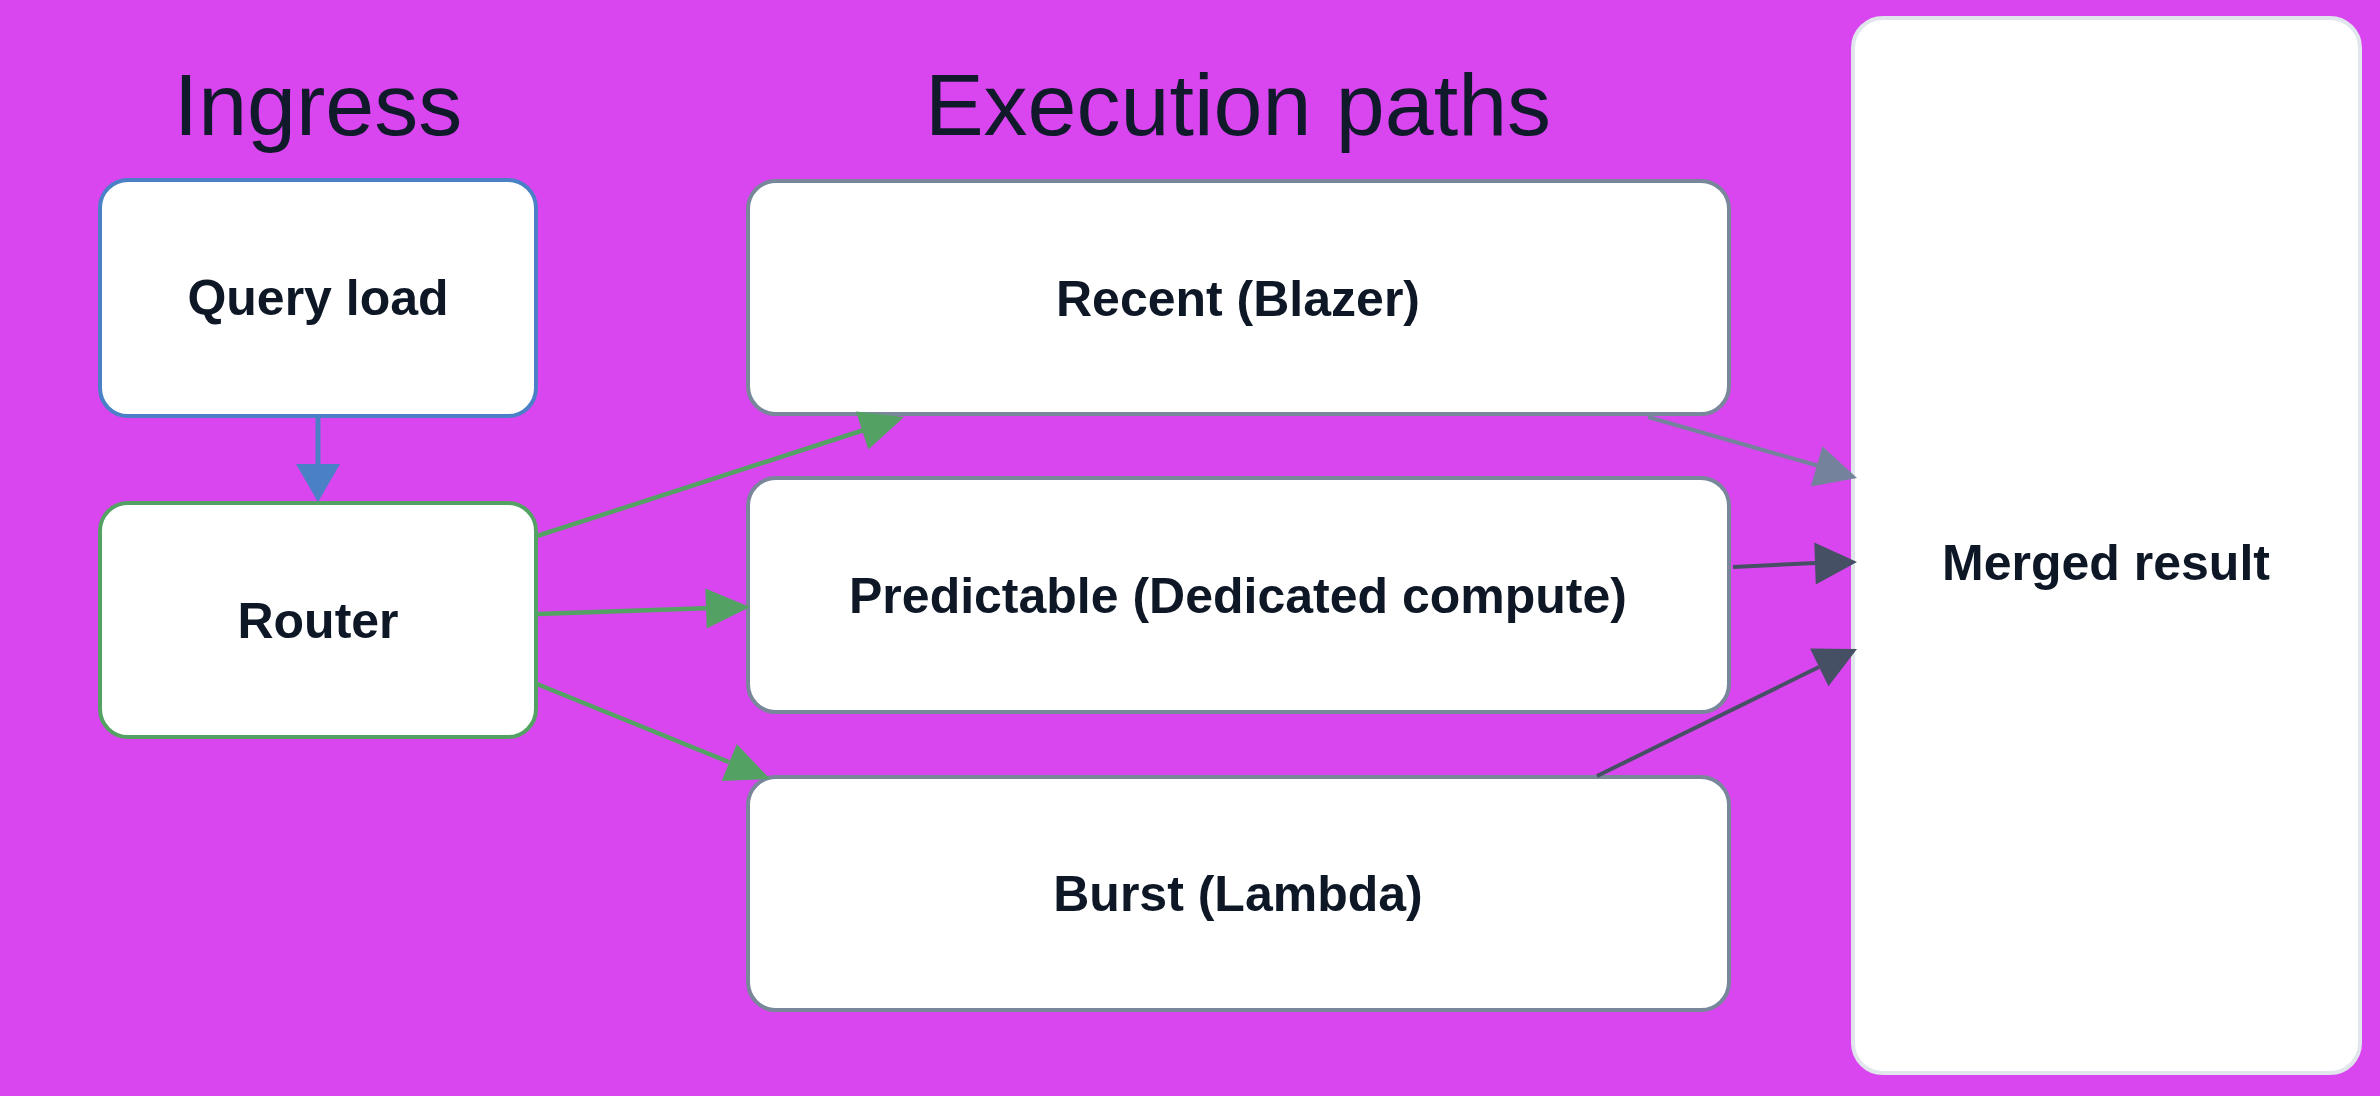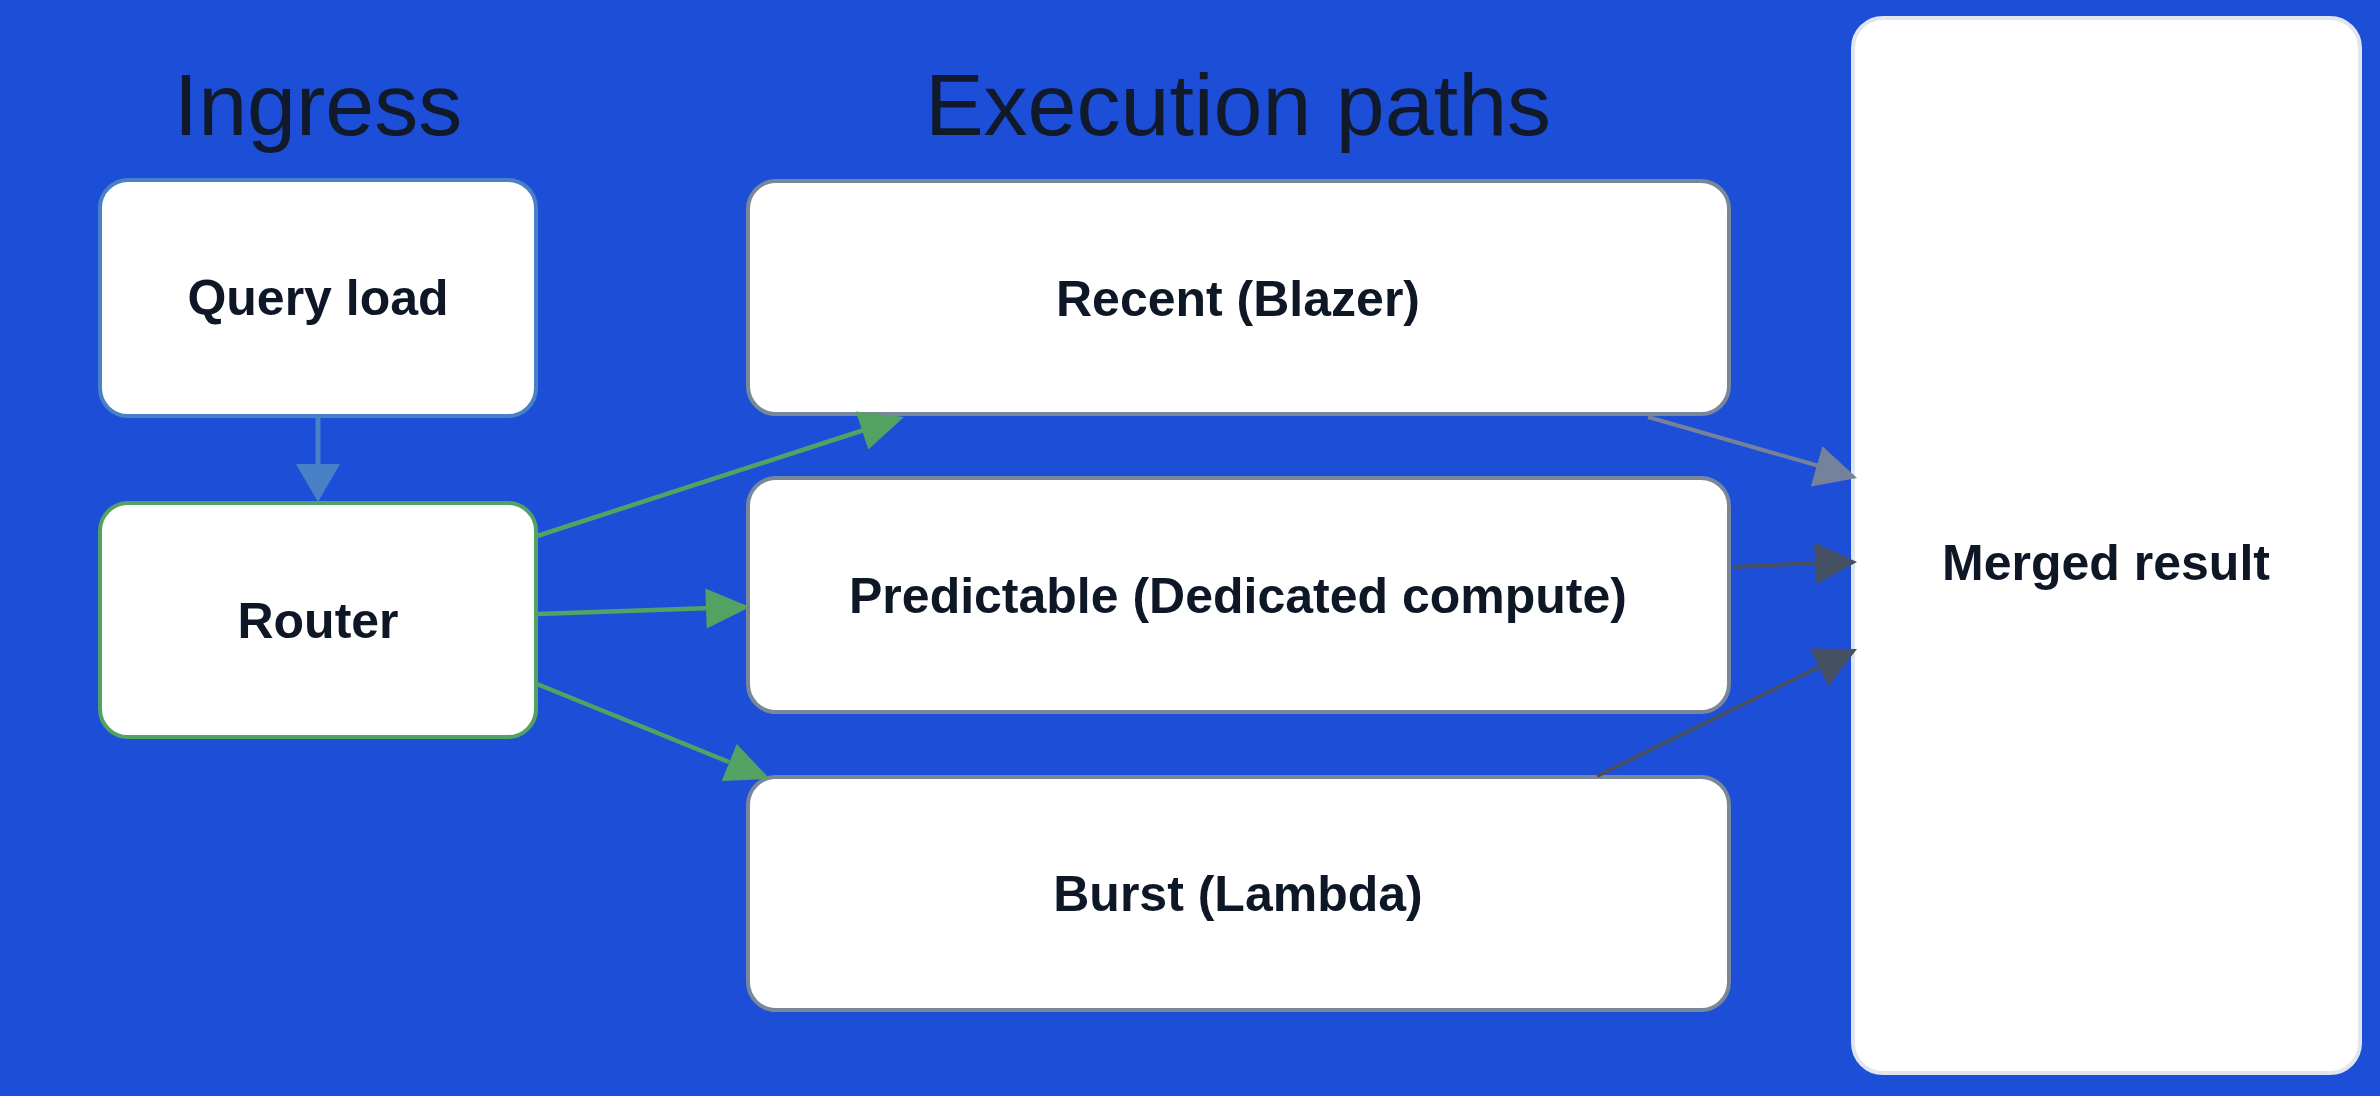--- a/index.html
+++ b/index.html
@@ -8,21 +8,21 @@
     background: #ffffff;
     width: 2380px;
     height: 1096px;
     overflow: hidden;
     font-family: "Liberation Sans", sans-serif;
   }
   .canvas {
     position: relative;
     width: 2380px;
     height: 1096px;
-    background: #1d4ed8;
+    background: #d946ef;
   }
   svg { display: block; }
   .section-title {
     font-family: "Liberation Sans", sans-serif;
     font-size: 88px;
     font-weight: 400;
     fill: #101a2b;
   }
   .node-label {
     font-family: "Liberation Sans", sans-serif;

